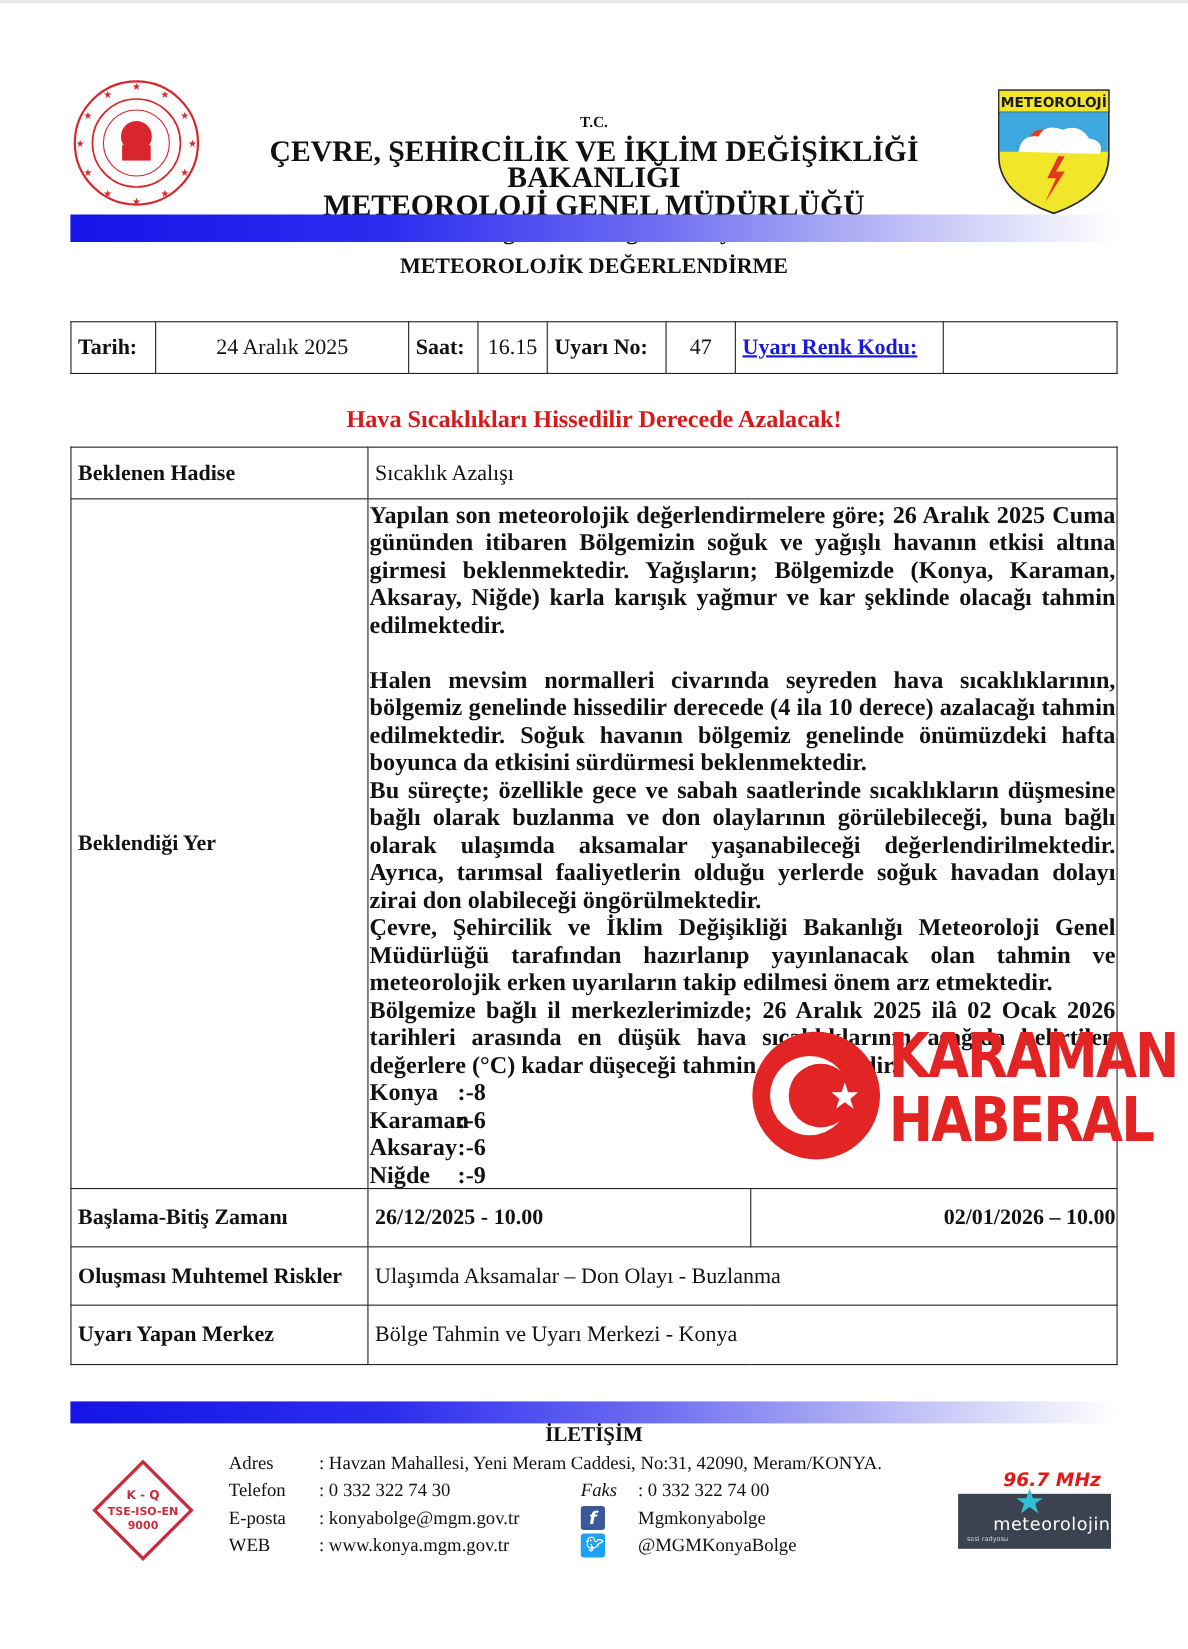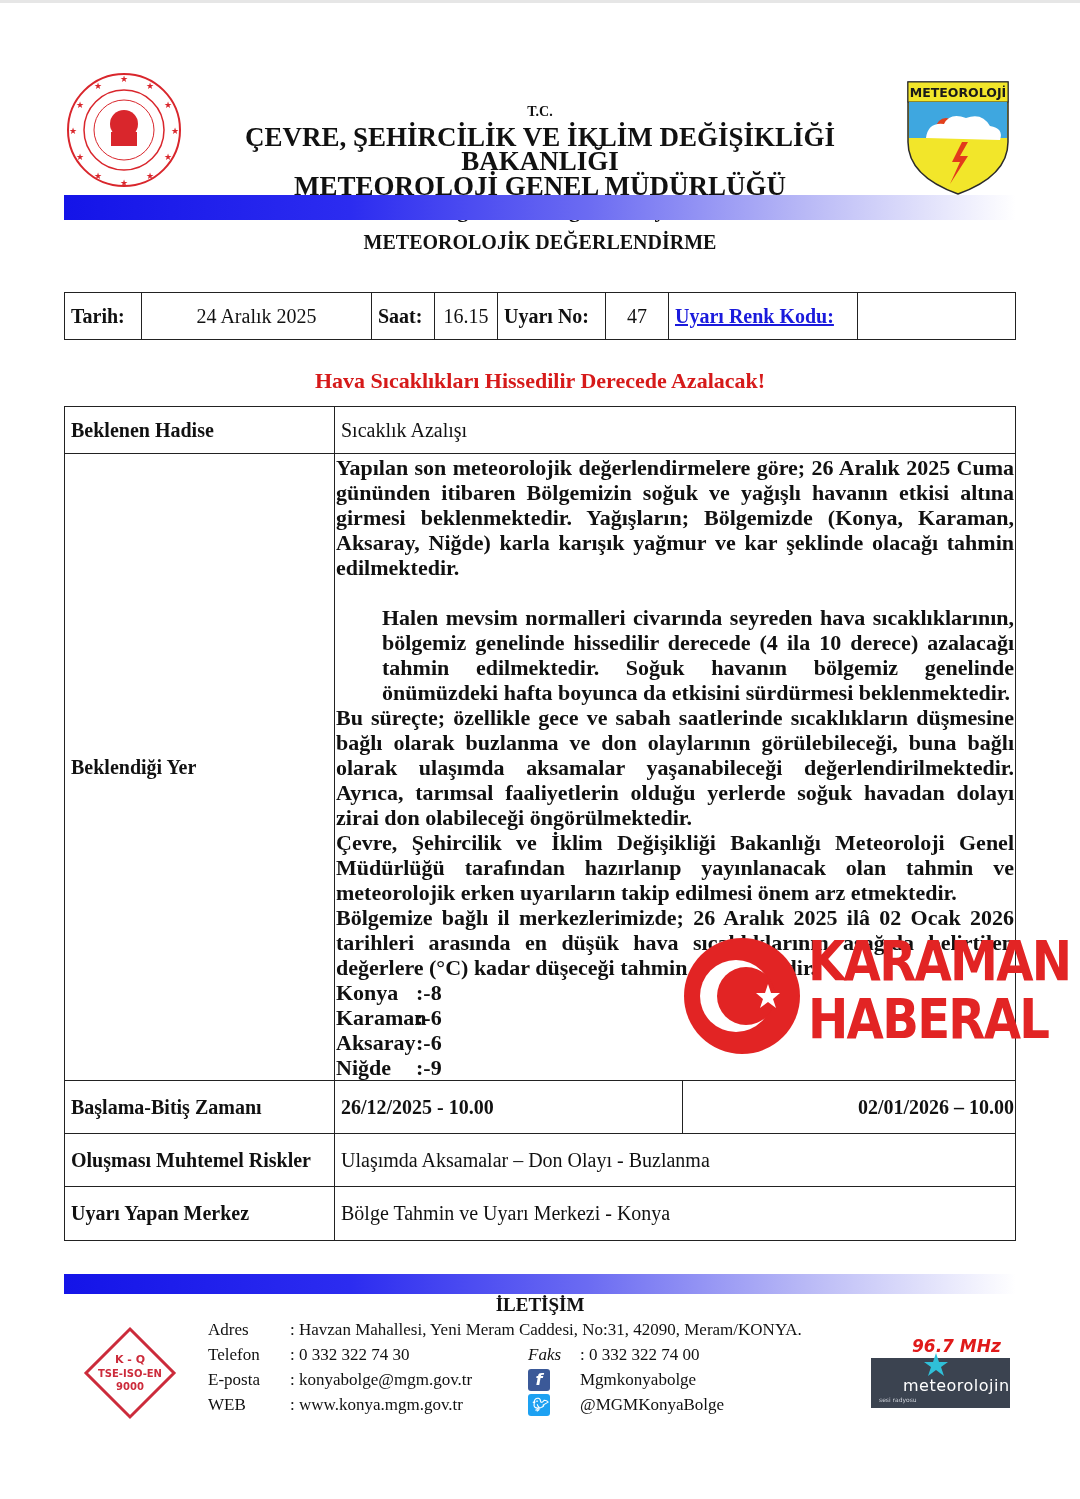--- a/index.html
+++ b/index.html
@@ -31,21 +31,21 @@
 
   .alert-title { position:absolute; left:64px; width:952px; top:368px; text-align:center; color:#d61a1a; font-weight:bold; font-size:22px; }
 
   
   table.main { position:absolute; left:64px; top:406px; width:952px; border-collapse:collapse; }
   table.main td { border:1.5px solid #222; vertical-align:middle; font-size:20px; }
   table.main td.lbl { width:262px; font-weight:bold; padding-left:6px; }
   table.main td.val { padding-left:6px; }
   .body-text { padding:0 1px 0 1px; text-align:justify; font-size:22px; line-height:25px;font-weight:bold; }
   .body-text p { margin:0; }
-  .body-text p.gap { margin-top:25px;padding-left:46px; }
+  .body-text p.gap { margin-top:25px; }
   .city-row { display:flex; width:200px; }
   .city-row .nm { display:inline-block; width:80px; }
 
   .watermark { position:absolute; left:684px; top:932px; width:352px; height:122px; }
   .wm-circle { position:absolute; left:0; top:6px; width:116px; height:116px; border-radius:50%; background:#e22424; }
   .wm-text { position:absolute; left:124px; top:0; font-family:"DejaVu Sans", "Liberation Sans", sans-serif; font-weight:bold;
              color:#e22424; font-size:56px; line-height:58px; letter-spacing:-2px; transform:scaleX(0.86); transform-origin:left top; }
 
   
   .contact-title { position:absolute; left:64px; width:952px; top:1294px; text-align:center; font-weight:bold; font-size:19px; }

